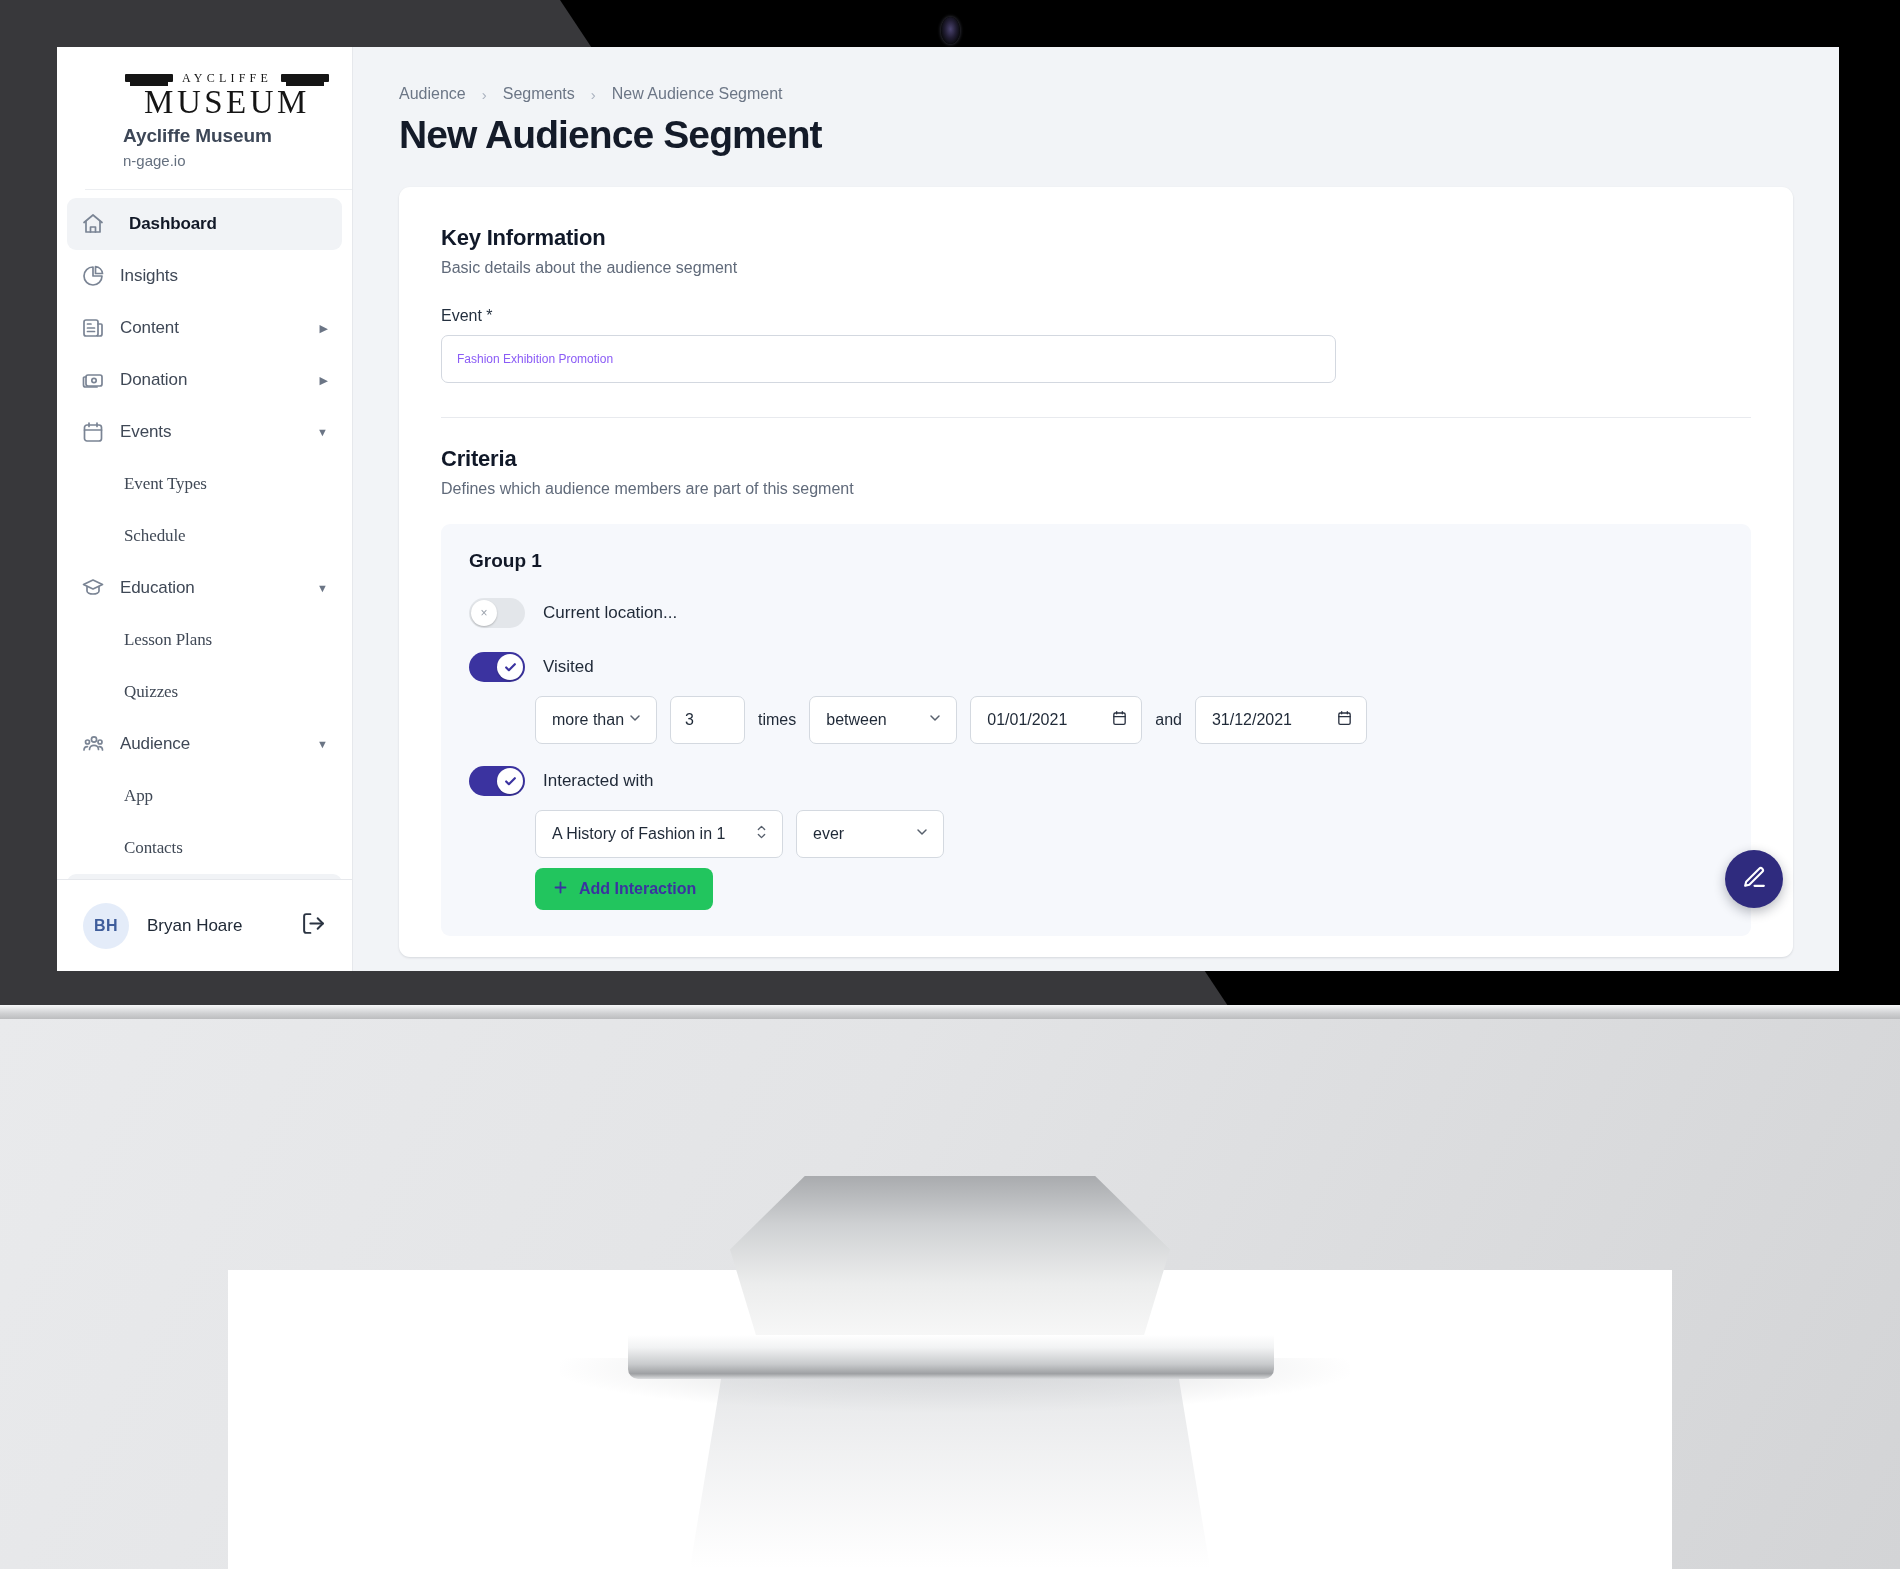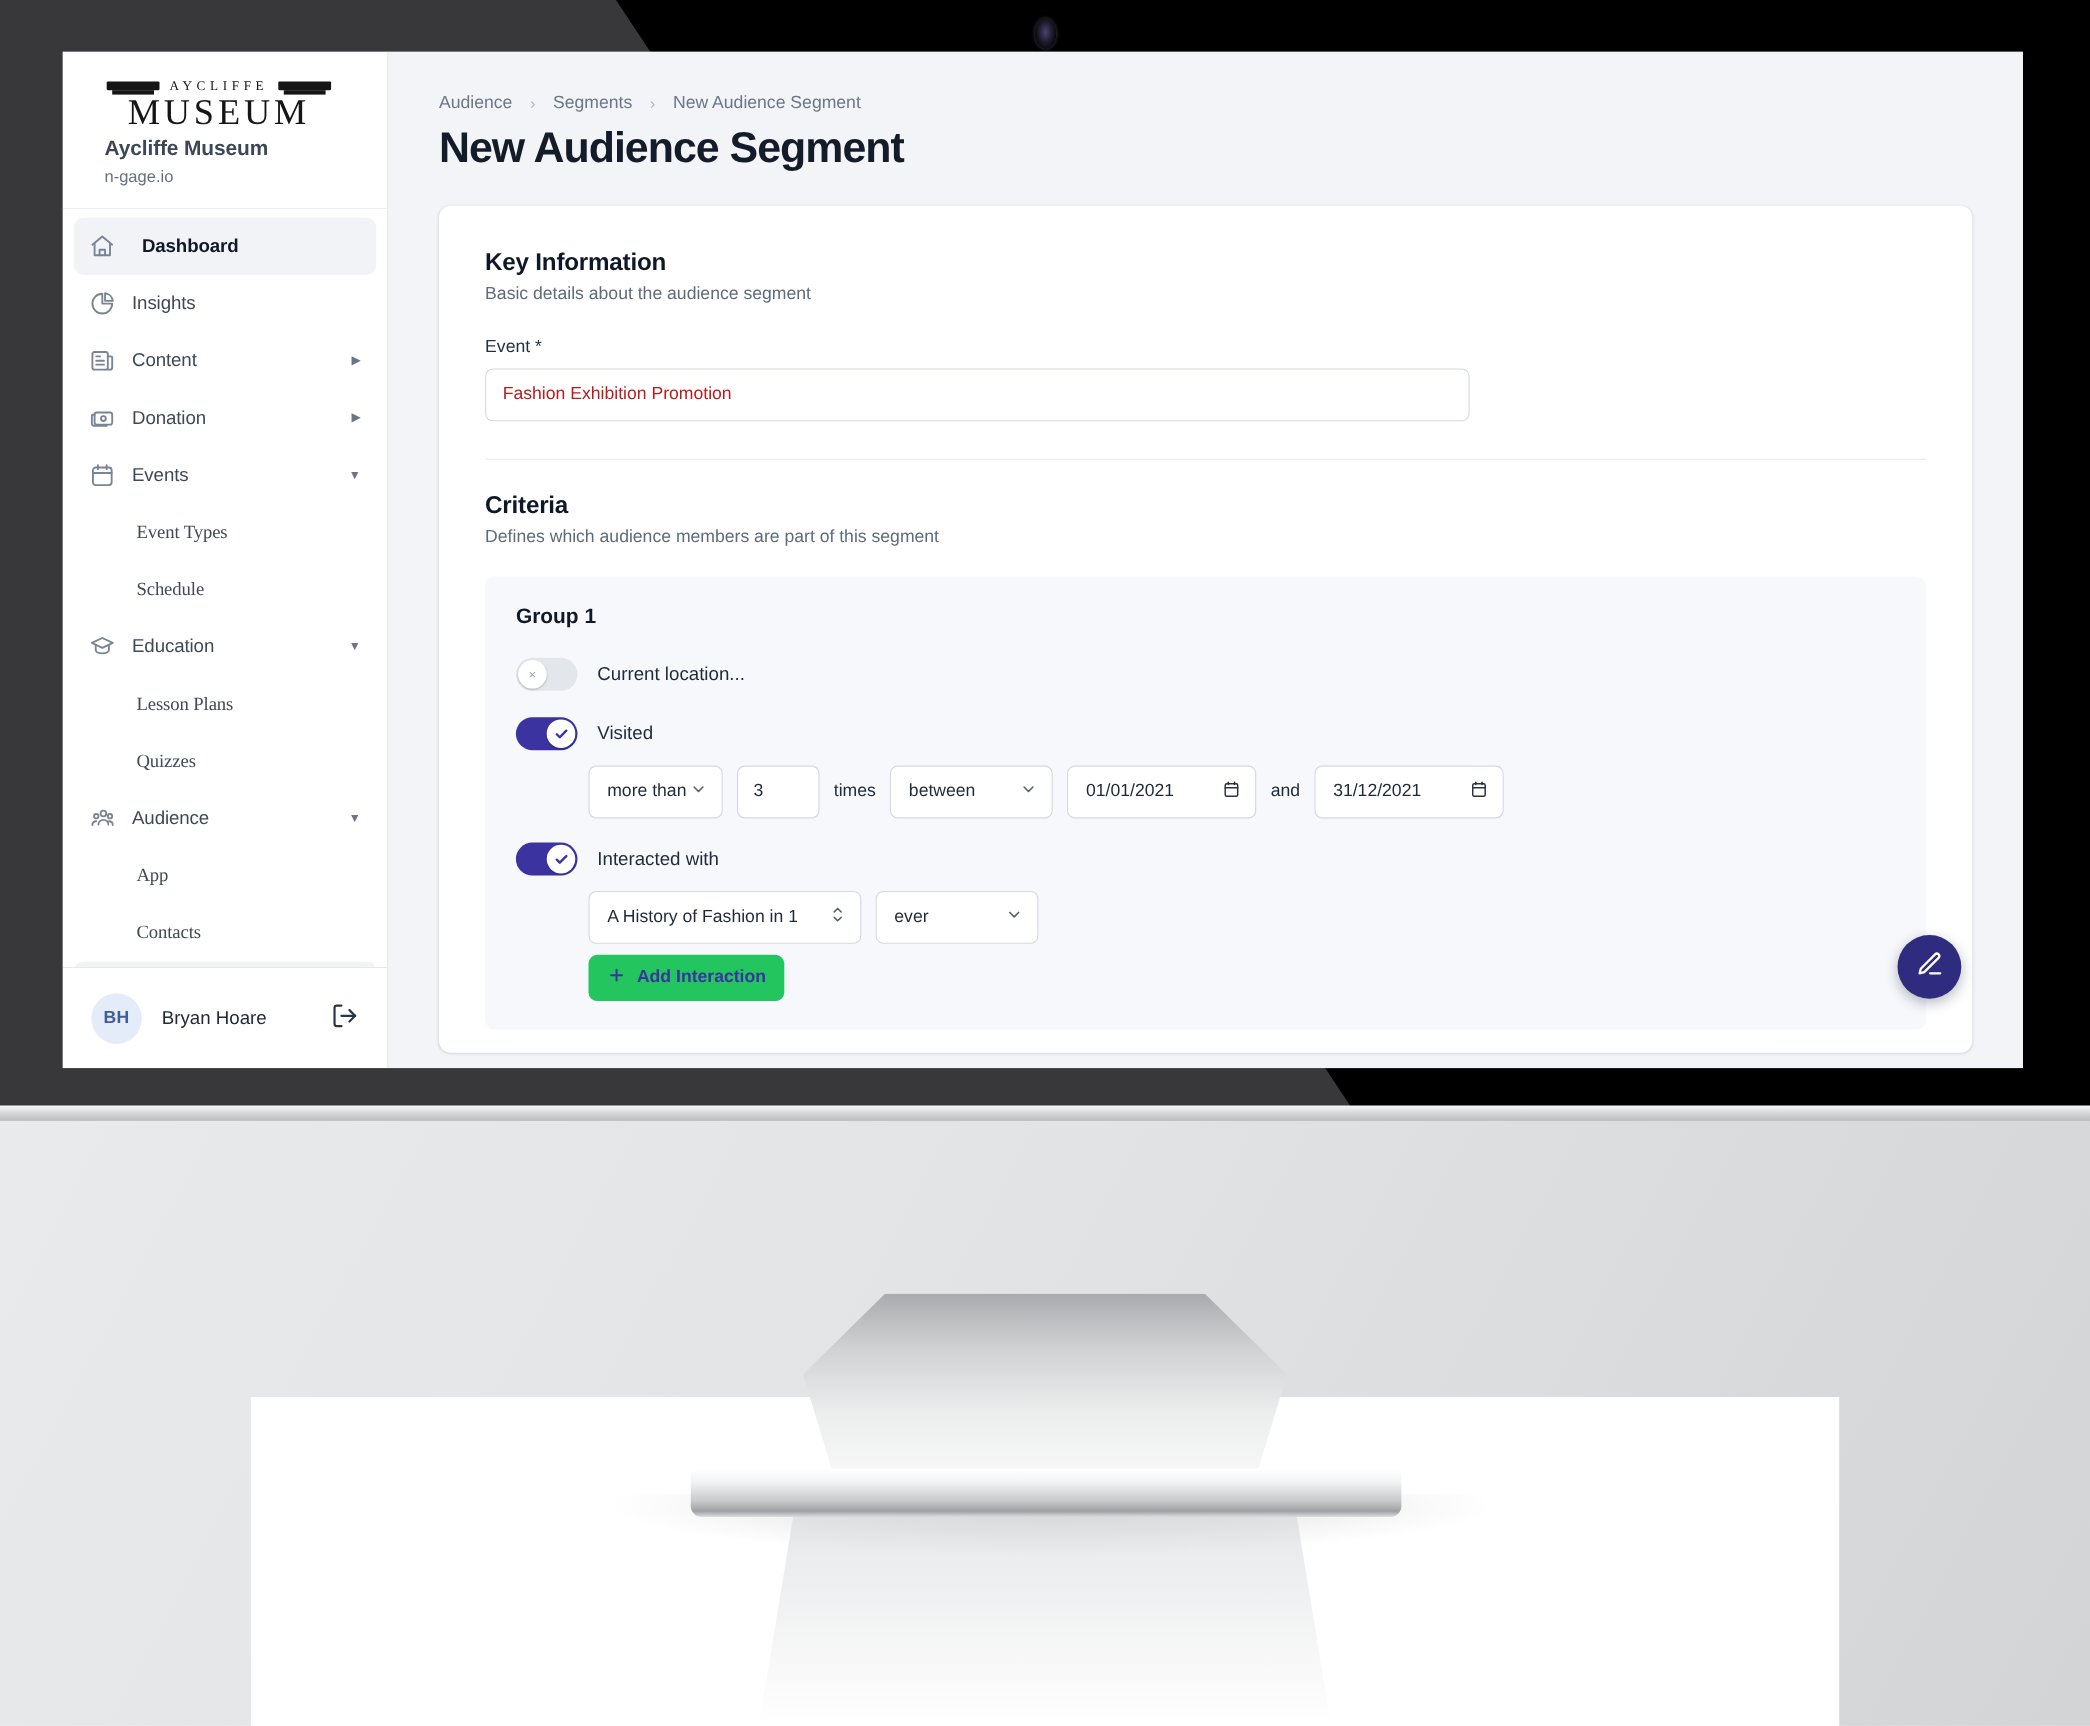--- a/index.html
+++ b/index.html
@@ -117,20 +117,21 @@
     min-width: 296px;
     height: 924px;
     background: #ffffff;
     border-right: 1px solid #e6e8ec;
     display: flex;
     flex-direction: column;
   }
   .brand {
     padding: 22px 24px 20px 38px;
     border-bottom: 1px solid #eceef1;
+    margin-left: 28px;
   }
   .logo-wrap { margin-bottom: 10px; }
   .logo-svg { display:block; }
   .brand-name {
     font-size: 19px;
     font-weight: 700;
     color: #3d4757;
     letter-spacing: -0.1px;
   }
   .brand-sub {
@@ -241,22 +242,22 @@
     margin-bottom: 10px;
     font-size: 16px;
     color: #24303f;
   }
   .text-input {
     width: 895px;
     height: 48px;
     border: 1px solid #d3d8e0;
     border-radius: 7px;
     padding: 0 15px;
-    font-size: 16px;
-    color: #b91c1c;
+    font-size: 12px;
+    color: #8b5cf6;
     font-family: "Liberation Sans", sans-serif;
     background: #fff;
     outline: none;
   }
   .divider {
     margin: 34px 0 0 0;
     height: 1px;
     background: #e8eaee;
   }
 

